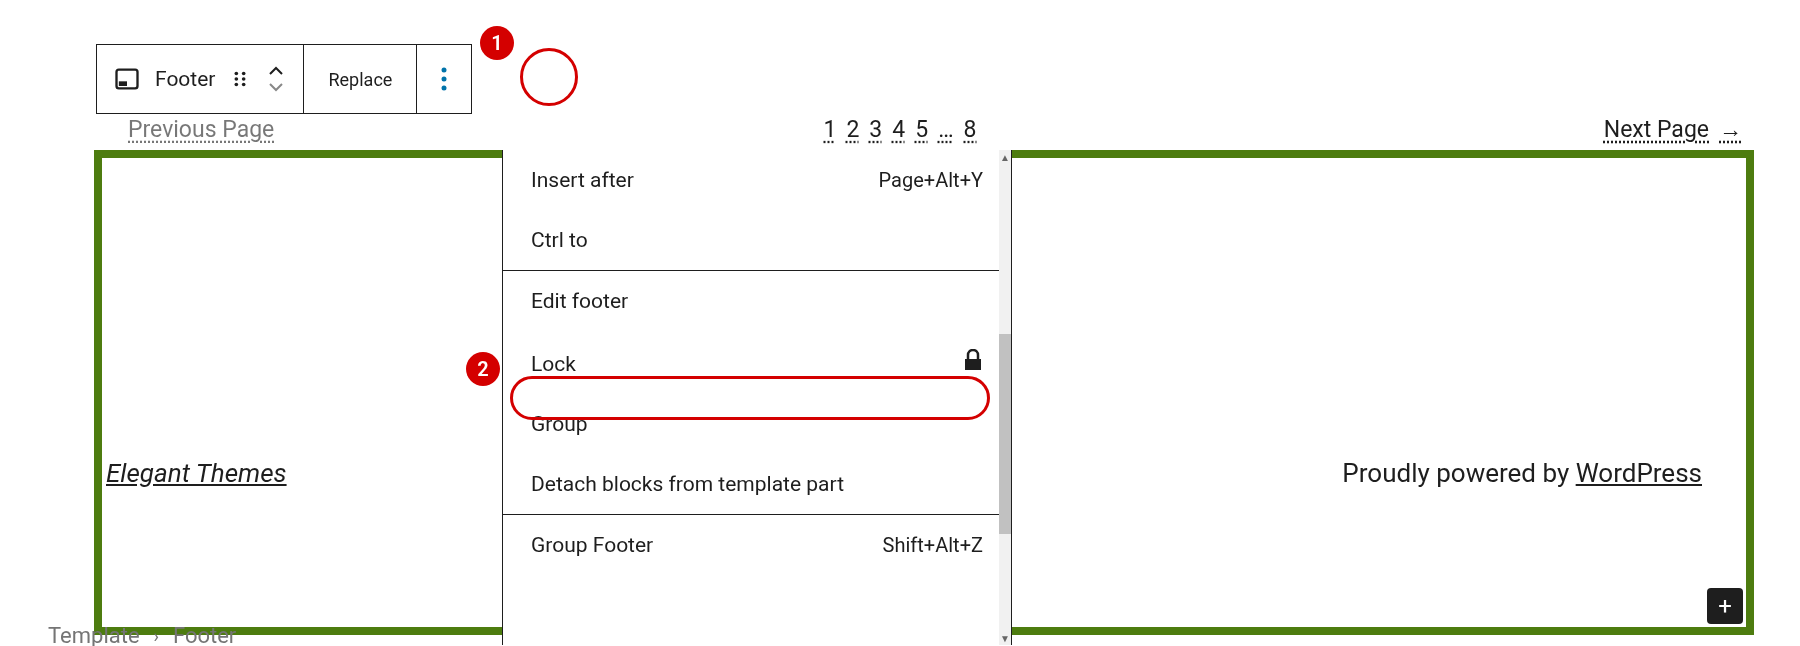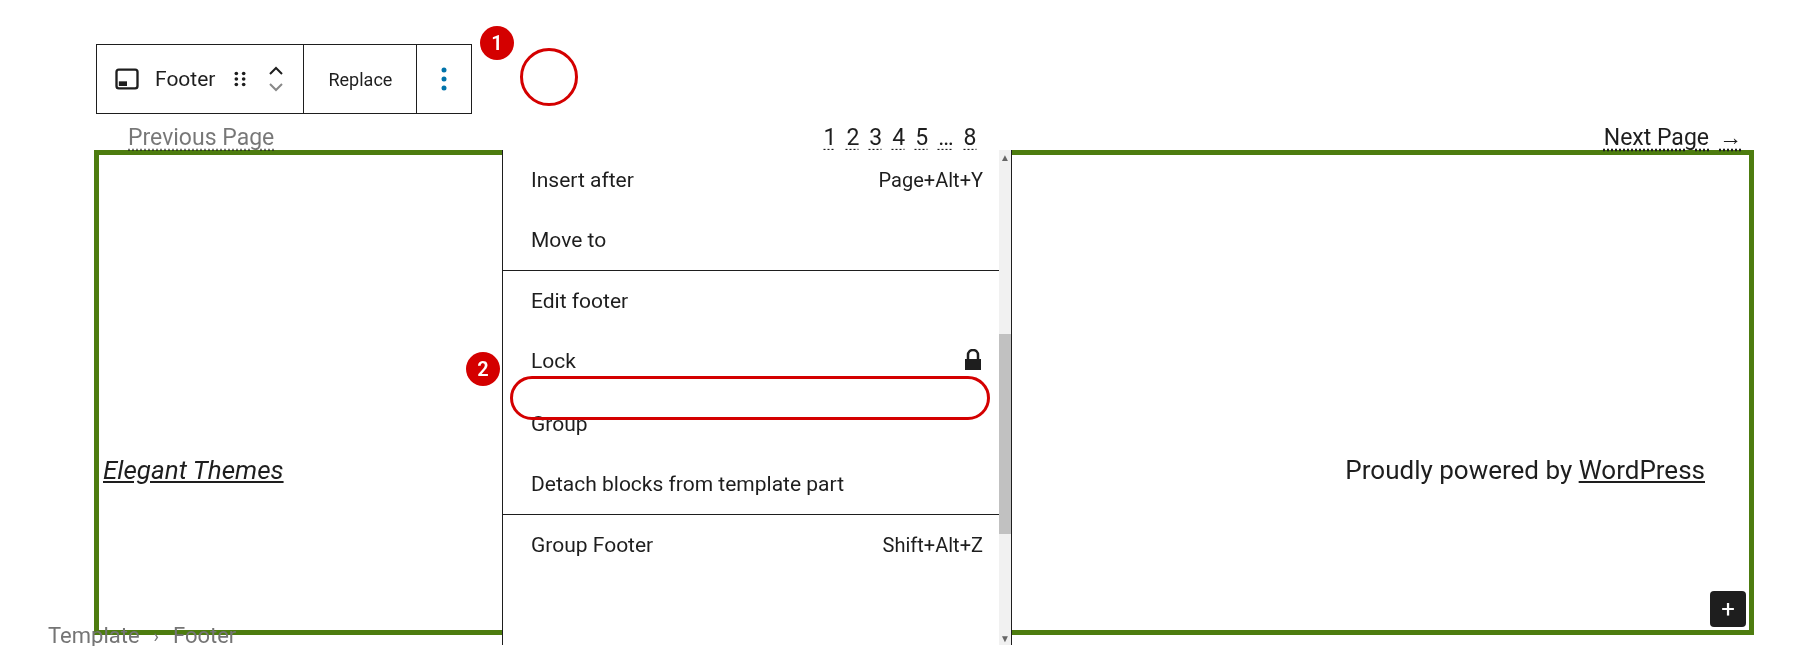--- a/index.html
+++ b/index.html
@@ -91,40 +91,40 @@
     display:flex;
     justify-content:space-between;
     align-items:flex-end;
     font-size:23px;
     color:#1e1e1e;
     z-index:5;
   }
   .pagination .prev, .pagination .next {
     text-decoration: underline dotted;
     text-underline-offset: 4px;
-    display:flex;gap:10px;margin-top:8px;
+    display:flex;gap:10px;
   }
   .pagination .pages {
     display:flex;gap:10px;
     position:absolute;
     left:50%;transform:translateX(-50%);
   }
   .pagination .pages span, .pagination .pages .ell, .pagination .next span, .pagination .prev span {
     text-decoration: underline dotted;
     text-underline-offset: 4px;
   }
 
   
   .footer-block {
     position:absolute;
     top:150px;
     left:94px;
     right:46px;
     height:485px;
-    border:5px solid #4d7c0f;
+    border:8px solid #4d7c0f;
     background:#fff;
     padding:0 0;
   }
   .footer-content {
     position:absolute;
     left:0;right:40px;
     top:300px;
     display:flex;
     justify-content:space-between;
     align-items:center;
@@ -178,21 +178,21 @@
     display:flex;align-items:center;justify-content:center;
     font-size:10px;color:#666;
   }
   .menu .scroll .arrow-down {
     position:absolute;bottom:0;left:0;right:0;height:14px;
     display:flex;align-items:center;justify-content:center;
     font-size:10px;color:#666;
   }
   .menu-item {
     padding:18px 28px;
-    display:flex;justify-content:space-between;align-items:flex-start;
+    display:flex;justify-content:space-between;align-items:flex-end;
     cursor:pointer;
   }
   .menu-sep { border-top:1px solid #1e1e1e; height:0; }
   .shortcut { color:#1e1e1e; font-size:20px; }
 
   
   .breadcrumb {
     position:absolute;
     left:48px;
     bottom:-2px;
@@ -289,21 +289,21 @@
     <span>+</span>
   </div>
 </div>
 
 <div class="menu" style="height:495px;">
   <div class="menu-item">
     <span>Insert after</span>
     <span class="shortcut">Page+Alt+Y</span>
   </div>
   <div class="menu-item">
-    <span>Move to</span>
+    <span>Ctrl to</span>
   </div>
   <div class="menu-sep"></div>
   <div class="menu-item">
     <span>Edit footer</span>
   </div>
   <div class="menu-item">
     <span>Lock</span>
     <span>
       <svg width="20" height="22" viewBox="0 0 20 22">
           <rect x="2" y="10" width="16" height="11" fill="#1e1e1e"></rect>

